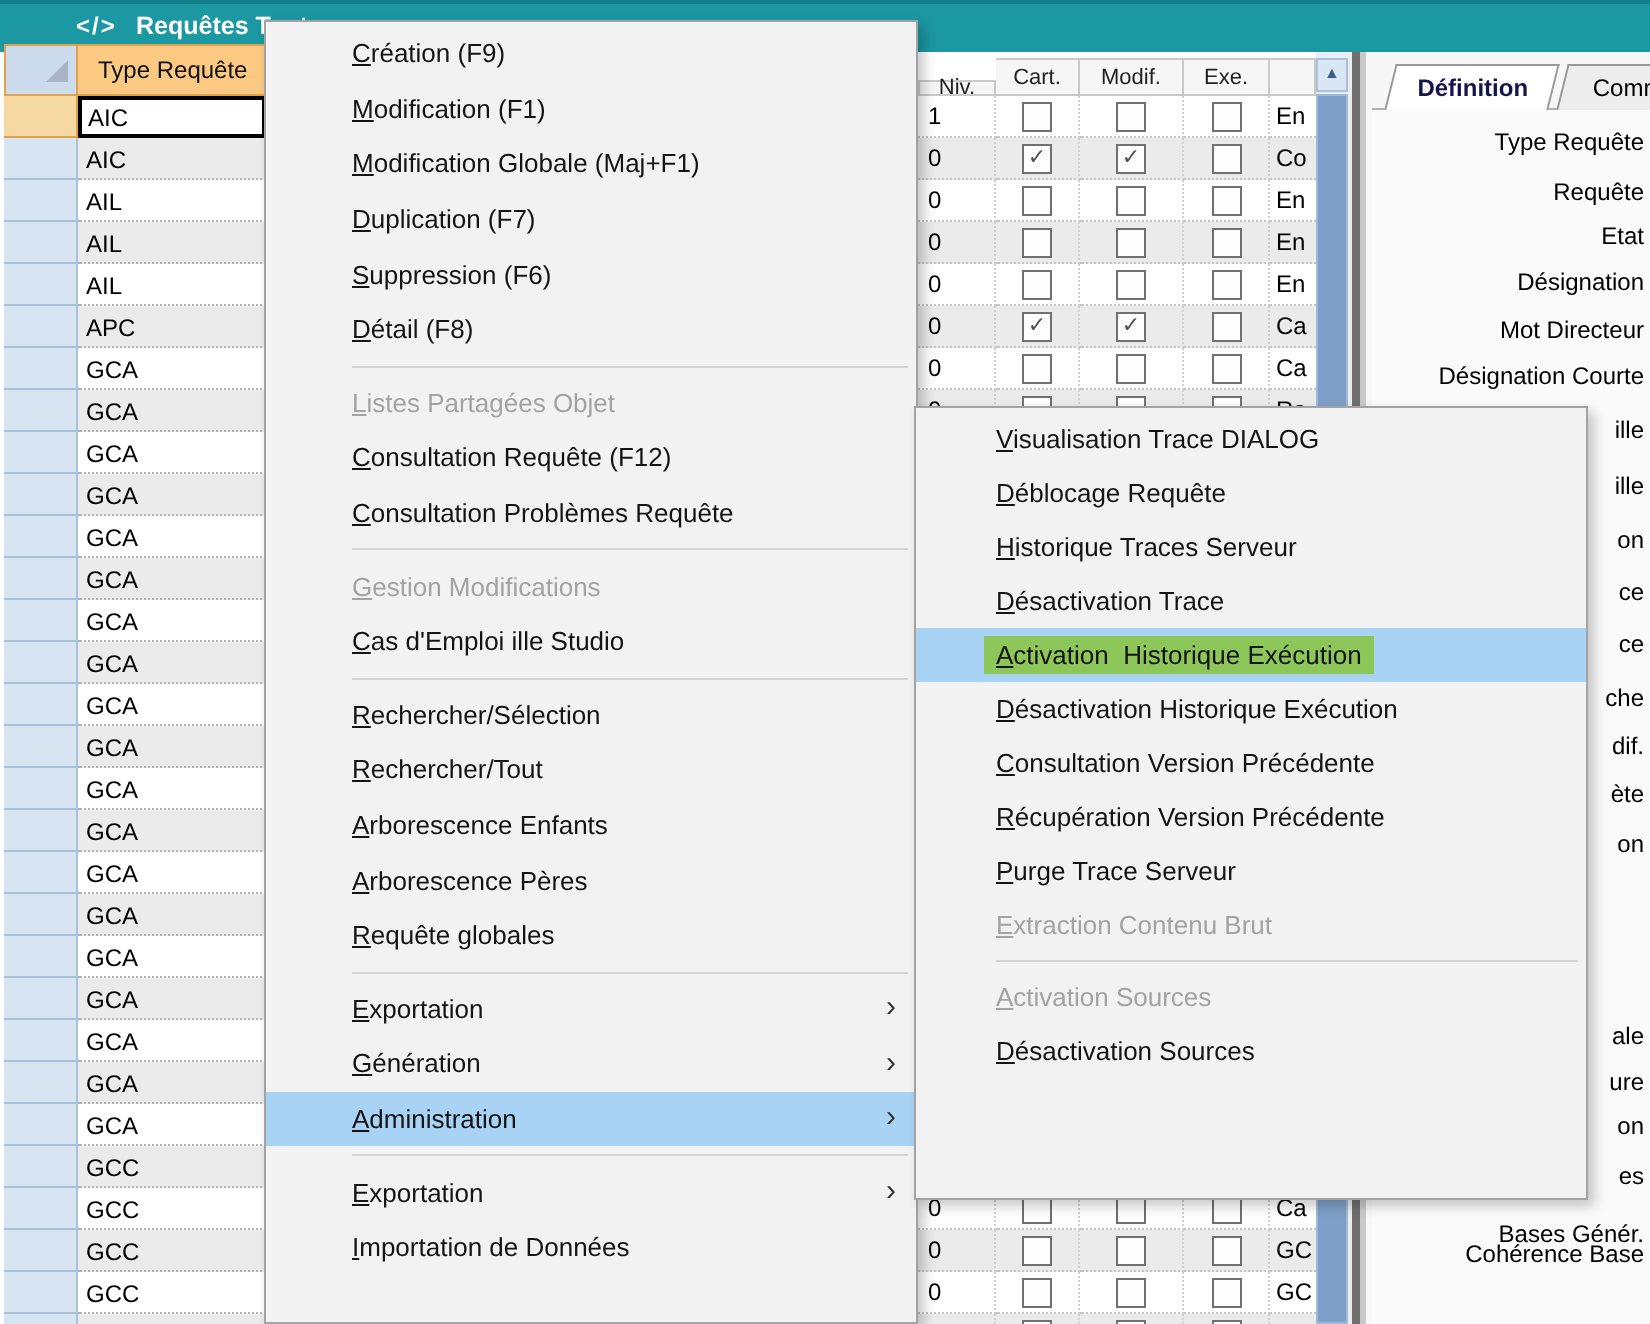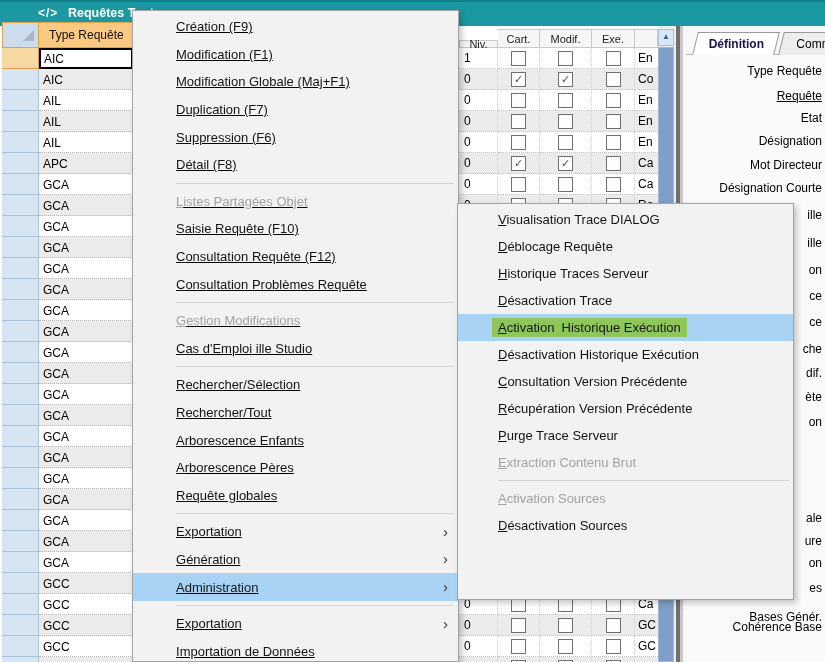--- a/index.html
+++ b/index.html
@@ -64,21 +64,21 @@
        border-bottom:none;box-sizing:border-box;}
   .tab .tlbl{display:block;transform:skewX(14deg);font-size:12px;text-align:center;padding-top:4px;color:#000;}
   .tab.active{left:12px;width:82px;background:#fff;z-index:3;}
   .tab.active .tlbl{font-weight:bold;color:#15154d;}
   .tab.inactive{left:98px;width:72px;background:#ededed;z-index:2;}
   .plabel{position:absolute;right:3px;font-size:12px;color:#000;white-space:pre;}
 
   
   .menu{position:absolute;background:#f2f2f2;border:1px solid #a3a3a3;box-sizing:border-box;
         padding-top:2px;box-shadow:3px 3px 6px rgba(0,0,0,.22);overflow:hidden;}
-  #menu1{left:132px;top:10px;width:327px;height:652px;z-index:10;text-decoration:underline;}
+  #menu1{left:132px;top:10px;width:327px;height:652px;z-index:10;}
   #menu2{left:457px;top:203px;width:337px;height:397px;z-index:11;}
   .mi{position:relative;height:27.6px;display:flex;align-items:center;padding-left:43px;
       font-size:13px;color:#141414;}
   #menu2 .mi{height:27px;padding-left:40px;}
   .mi.hl{background:var(--menu-highlight,#a9d3f5);}
   .mi.dis{color:#a3a3a3;}
   .mi-label{display:inline-block;white-space:pre;}
   .mi-label::first-letter{text-decoration:underline;}
   .mi-label.green{background:var(--annotation-green,#8dc659);padding:2px 6px;margin-left:-6px;}
   .mi .arrow{position:absolute;right:10px;top:50%;transform:translateY(-54%);font-size:15px;color:#333;}
@@ -402,21 +402,21 @@
   <div class="rpanel">
     <div class="pane"></div>
     <div class="tab active">
       <span class="tlbl">Définition</span>
     </div>
     <div class="tab inactive">
       <span class="tlbl">Comme</span>
     </div>
     <div id="plabels">
         <div class="plabel" style="top: 38px;">Type Requête</div>
-        <div class="plabel" style="top: 63px; text-decoration: underline;">Requête</div>
+        <div class="plabel" style="top: 63px;">Requête</div>
         <div class="plabel" style="top: 85px;">Etat</div>
         <div class="plabel" style="top: 108px;">Désignation</div>
         <div class="plabel" style="top: 132px;">Mot Directeur</div>
         <div class="plabel" style="top: 155px;">Désignation Courte</div>
         <div class="plabel" style="top: 182px;">ille</div>
         <div class="plabel" style="top: 210px;">ille</div>
         <div class="plabel" style="top: 237px;">on</div>
         <div class="plabel" style="top: 263px;">ce</div>
         <div class="plabel" style="top: 289px;">ce</div>
         <div class="plabel" style="top: 316px;">che</div>
@@ -449,23 +449,20 @@
         <span class="mi-label">Suppression (F6)</span>
       </div>
       <div class="mi">
         <span class="mi-label">Détail (F8)</span>
       </div>
       <div class="sep"></div>
       <div class="mi dis">
         <span class="mi-label">Listes Partagées Objet</span>
       </div>
       <div class="mi">
-        <span class="mi-label">Saisie Requête (F10)</span>
-      </div>
-      <div class="mi">
         <span class="mi-label">Consultation Requête (F12)</span>
       </div>
       <div class="mi">
         <span class="mi-label">Consultation Problèmes Requête</span>
       </div>
       <div class="sep"></div>
       <div class="mi dis">
         <span class="mi-label">Gestion Modifications</span>
       </div>
       <div class="mi">

